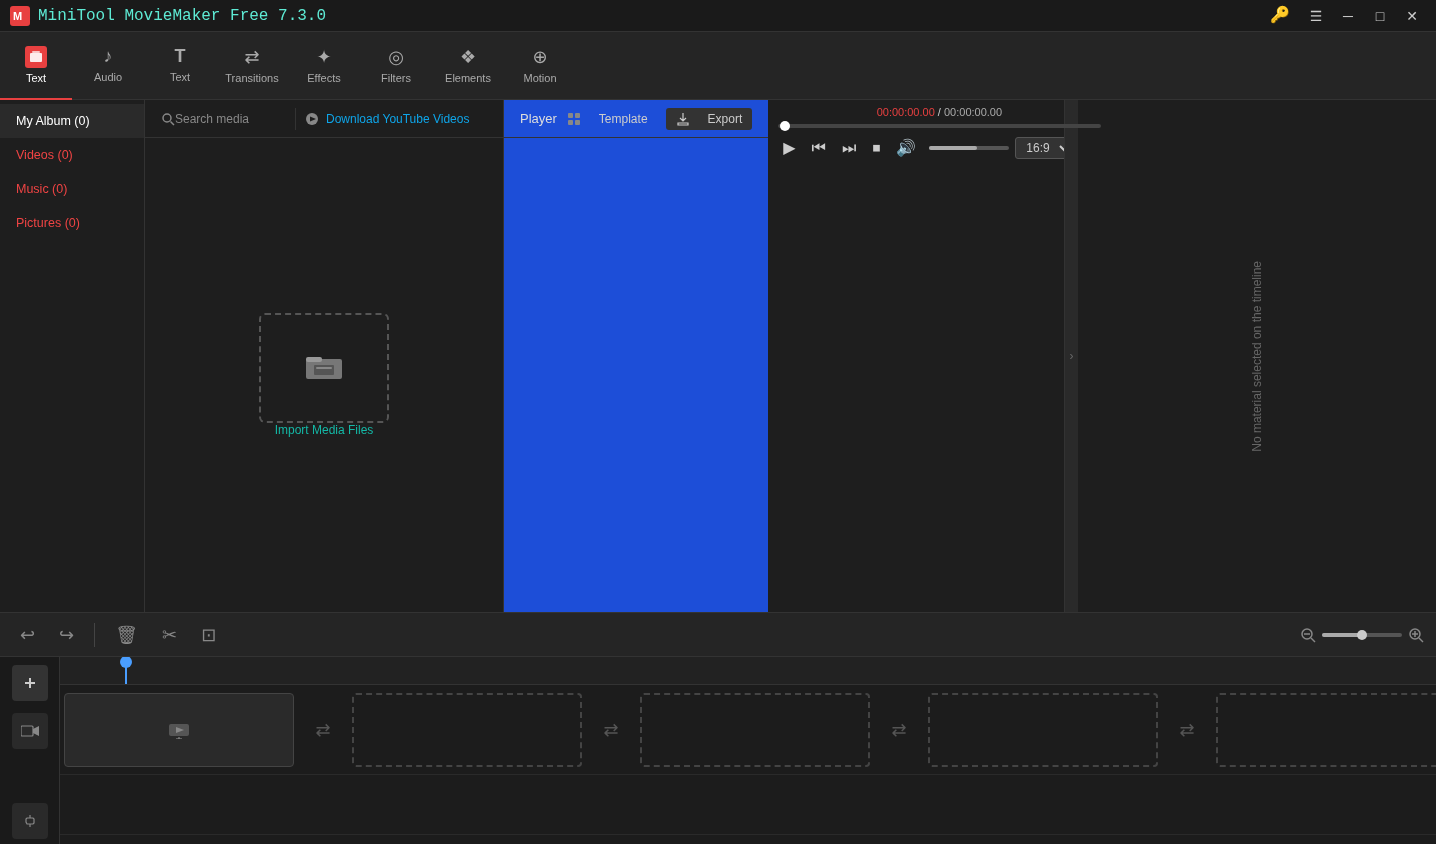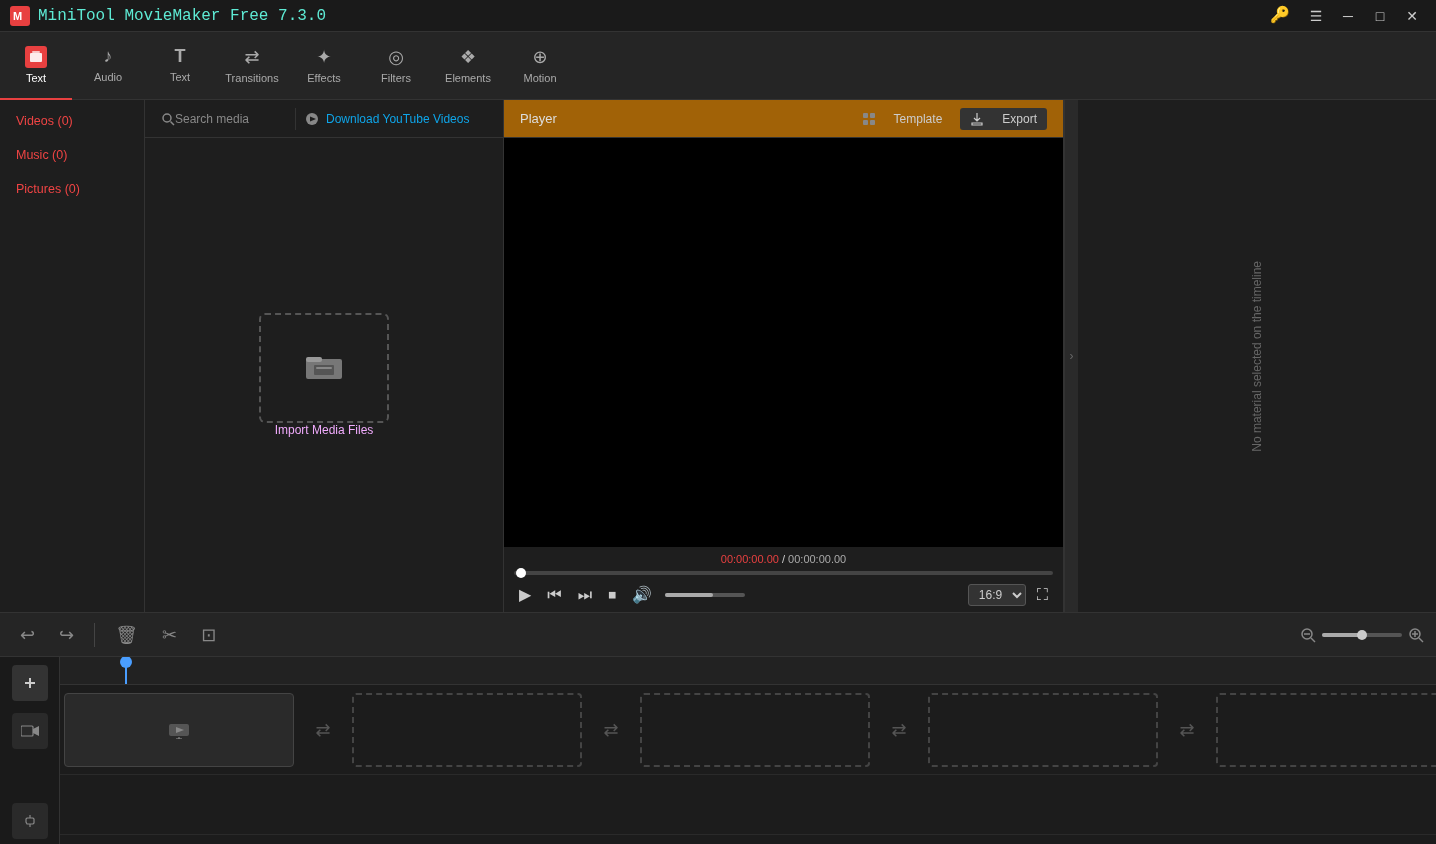--- a/index.html
+++ b/index.html
@@ -165,30 +165,30 @@
       cursor: pointer;
       gap: 8px;
     }
     #import-box .folder-icon {
       font-size: 28px;
       color: #888;
     }
     #import-label {
       margin-top: 0;
       font-size: 12px;
-      color: #f0abfc;
+      color: #14b8a6;
     }
 
     
     #player-panel {
       width: 560px;
-      background: #a16207;
+      background: #1d4ed8;
       border-right: 1px solid #333;
       display: flex;
-      flex-direction: column;
+      flex-direction: row;
     }
     #player-header {
       height: 38px;
       display: flex;
       align-items: center;
       padding: 0 16px;
       border-bottom: 1px solid #333;
     }
     #player-title {
       font-size: 13px;
@@ -548,20 +548,21 @@
   </div>
   <div class="toolbar-item">
     <span class="icon">⊕</span>
     <span>Motion</span>
   </div>
 </div>
 
 <div id="main-area" style="display:flex;height:512px;">
 
   <div id="sidebar">
+    <div class="sidebar-item active">My Album (0)</div>
     <div class="sidebar-item">Videos (0)</div>
     <div class="sidebar-item">Music (0)</div>
     <div class="sidebar-item">Pictures (0)</div>
   </div>
 
   <div id="media-panel">
     <div id="media-toolbar">
       <div id="search-media">
         <svg width="14" height="14" viewBox="0 0 14 14">
           <circle cx="6" cy="6" r="4" stroke="#888" stroke-width="1.5" fill="none"></circle>

